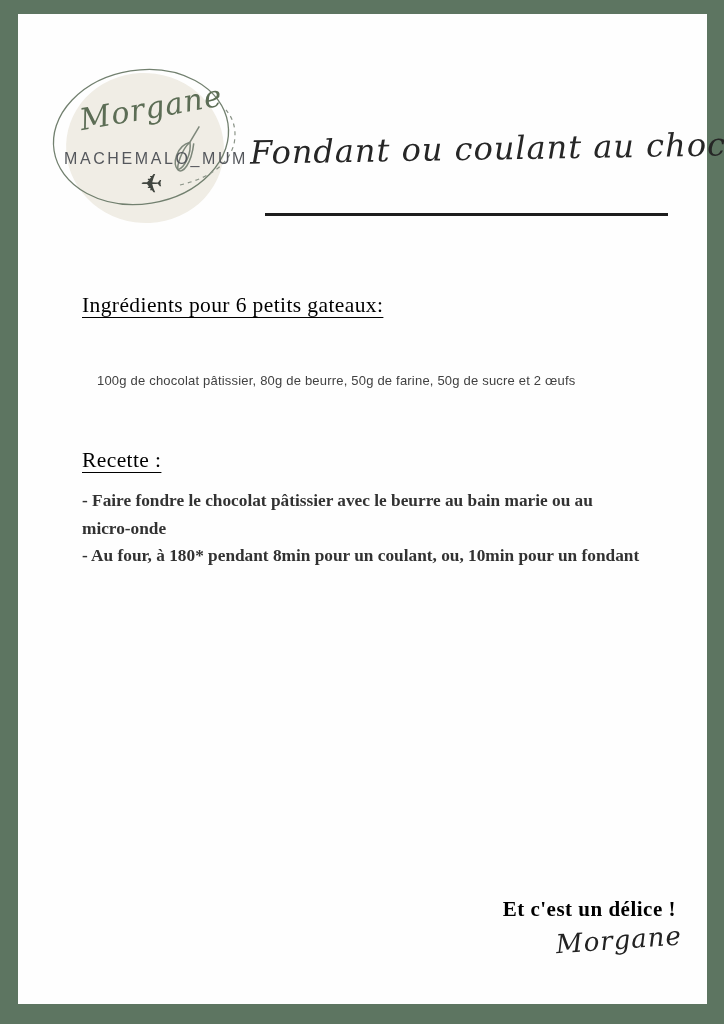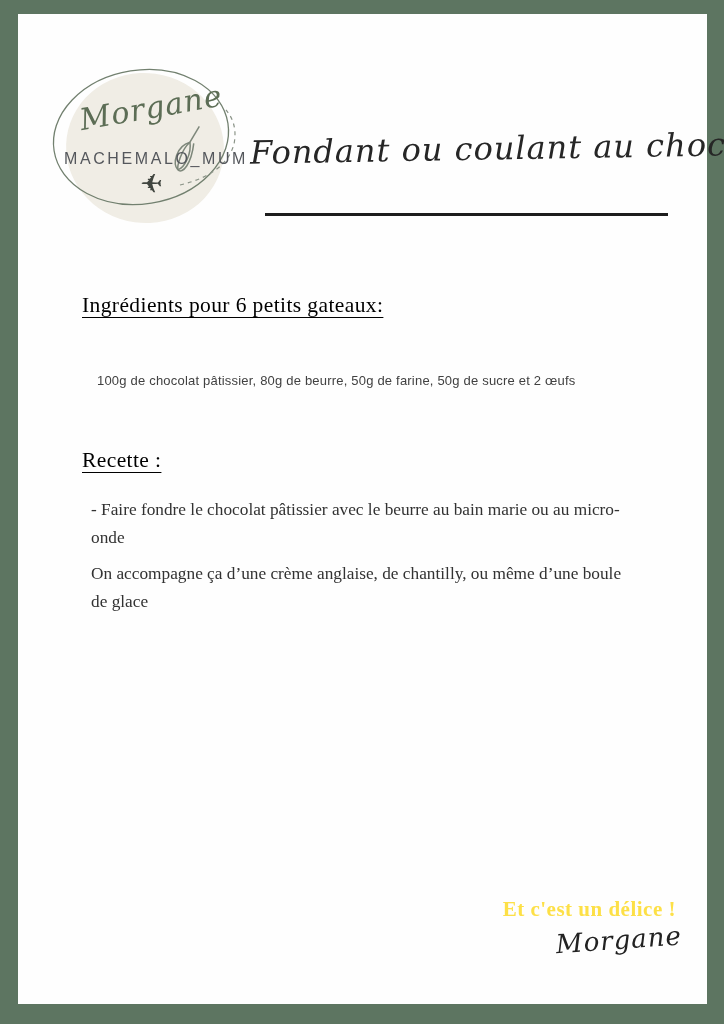--- a/index.html
+++ b/index.html
@@ -91,31 +91,31 @@
     margin-left: 16px;
   }
 
   .steps {
     position: absolute; left: 82px; top: 487px; width: 562px;
     font-family: "Liberation Serif", serif;
     font-size: 17.3px;
     line-height: 27.5px;
     color: #323232;
   }
-  .steps p { margin: 9px; }
+  .steps p { margin: 0; font-weight: bold; }
 
   
   .footer-tagline {
     position: absolute; left: 300px; top: 897px; width: 376px;
     text-align: right;
     font-family: "Liberation Serif", serif;
     font-weight: bold;
     font-size: 21px;
     letter-spacing: 0.5px;
-    color: #fde047;
+    color: #000000;
   }
   .footer-signature {
     position: absolute; left: 380px; top: 931px; width: 302px;
     text-align: right;
     font-family: "DejaVu Serif", cursive;
     font-style: italic;
     font-size: 26px;
     letter-spacing: 1px;
     color: #222222;
     transform: rotate(-4deg);
@@ -150,18 +150,18 @@
 
   <div class="title">Fondant ou coulant au choco</div>
   <div class="title-rule"></div>
 
   <div class="heading ingredients">Ingrédients pour 6 petits gateaux:</div>
   <div class="ingredients-body">100g de chocolat pâtissier, 80g de beurre, 50g de farine, 50g de sucre et 2 œufs</div>
 
   <div class="heading recipe">Recette :</div>
   <div class="steps">
     <p>- Faire fondre le chocolat pâtissier avec le beurre au bain marie ou au micro-onde</p>
-    <p>On accompagne ça d’une crème anglaise, de chantilly, ou même d’une boule de glace</p>
+    <p>- Au four, à 180* pendant 8min pour un coulant, ou, 10min pour un fondant</p>
   </div>
 
   <div class="footer-tagline">Et c'est un délice !</div>
   <div class="footer-signature">Morgane</div>
 </div>
 
 </body></html>

